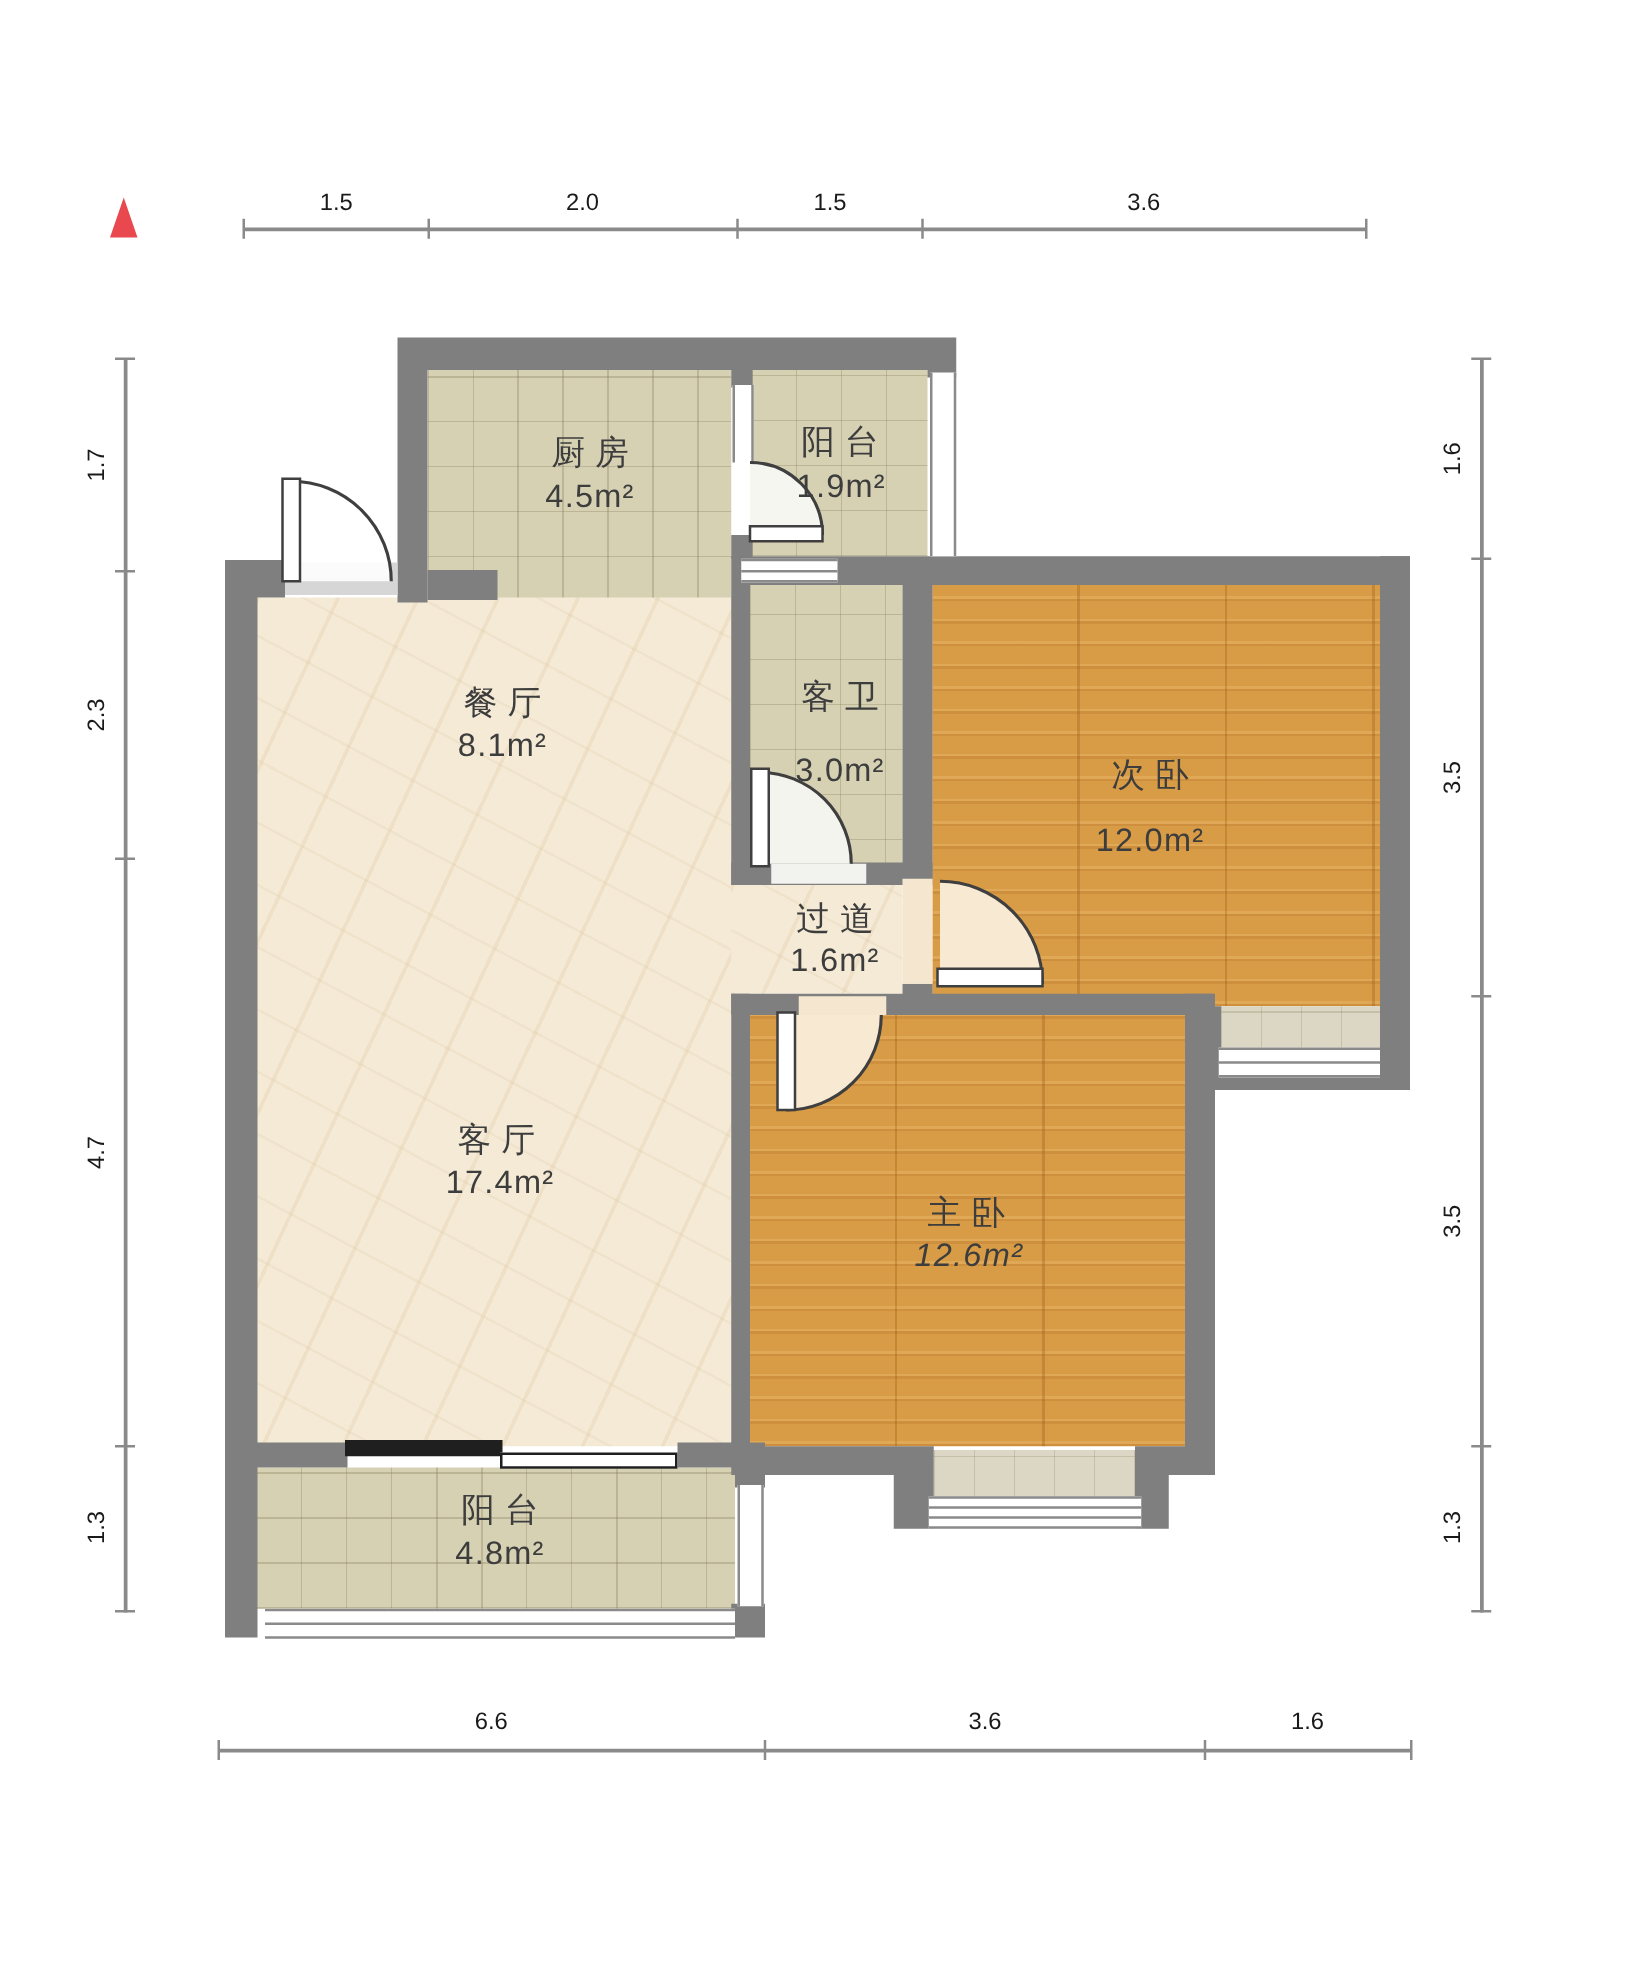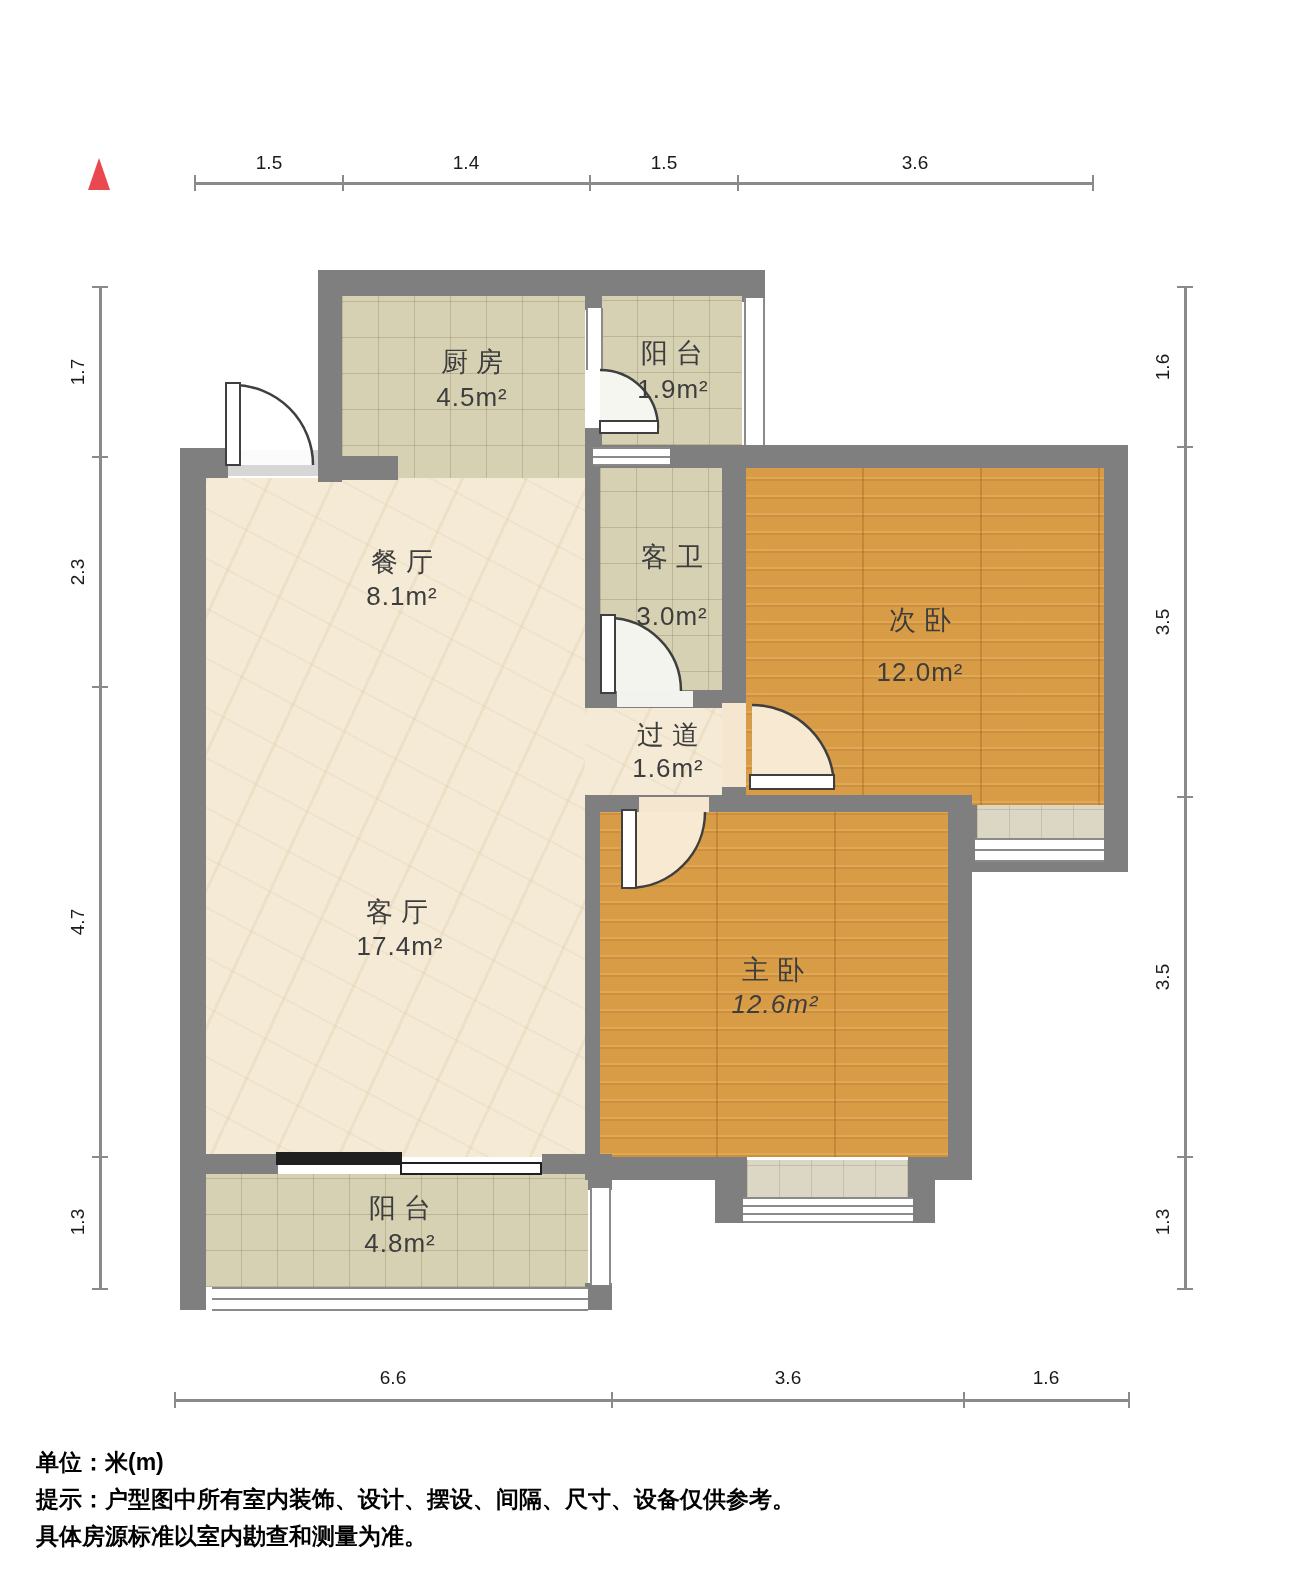--- a/index.html
+++ b/index.html
@@ -178,21 +178,21 @@
   <div class="room-name" style="left:404px;top:1208px;">阳台</div>
   <div class="room-area" style="left:400px;top:1243px;">4.8m²</div>
 
   <div class="dim-line" style="left:195px;top:182px;width:898px;height:3px;"></div>
   <div class="tick-v" style="left:194px;top:175px;"></div>
   <div class="tick-v" style="left:342px;top:175px;"></div>
   <div class="tick-v" style="left:589px;top:175px;"></div>
   <div class="tick-v" style="left:737px;top:175px;"></div>
   <div class="tick-v" style="left:1092px;top:175px;"></div>
   <div class="dim-label" style="left:269px;top:163px;">1.5</div>
-  <div class="dim-label" style="left:466px;top:163px;">1.4</div>
+  <div class="dim-label" style="left:466px;top:163px;">2.0</div>
   <div class="dim-label" style="left:664px;top:163px;">1.5</div>
   <div class="dim-label" style="left:915px;top:163px;">3.6</div>
 
   <div class="dim-line" style="left:99px;top:287px;width:3px;height:1003px;"></div>
   <div class="tick-h" style="left:92px;top:286px;"></div>
   <div class="tick-h" style="left:92px;top:456px;"></div>
   <div class="tick-h" style="left:92px;top:686px;"></div>
   <div class="tick-h" style="left:92px;top:1156px;"></div>
   <div class="tick-h" style="left:92px;top:1288px;"></div>
   <div class="dim-label rot" style="left:78px;top:372px;">1.7</div>
@@ -213,19 +213,14 @@
 
   <div class="dim-line" style="left:175px;top:1399px;width:954px;height:3px;"></div>
   <div class="tick-v" style="left:174px;top:1392px;"></div>
   <div class="tick-v" style="left:611px;top:1392px;"></div>
   <div class="tick-v" style="left:963px;top:1392px;"></div>
   <div class="tick-v" style="left:1128px;top:1392px;"></div>
   <div class="dim-label" style="left:393px;top:1378px;">6.6</div>
   <div class="dim-label" style="left:788px;top:1378px;">3.6</div>
   <div class="dim-label" style="left:1046px;top:1378px;">1.6</div>
 
-  <div class="notes">
-    <div>单位：米(m)</div>
-    <div>提示：户型图中所有室内装饰、设计、摆设、间隔、尺寸、设备仅供参考。</div>
-    <div>具体房源标准以室内勘查和测量为准。</div>
-  </div>
 
 </div>
 
 </body></html>

